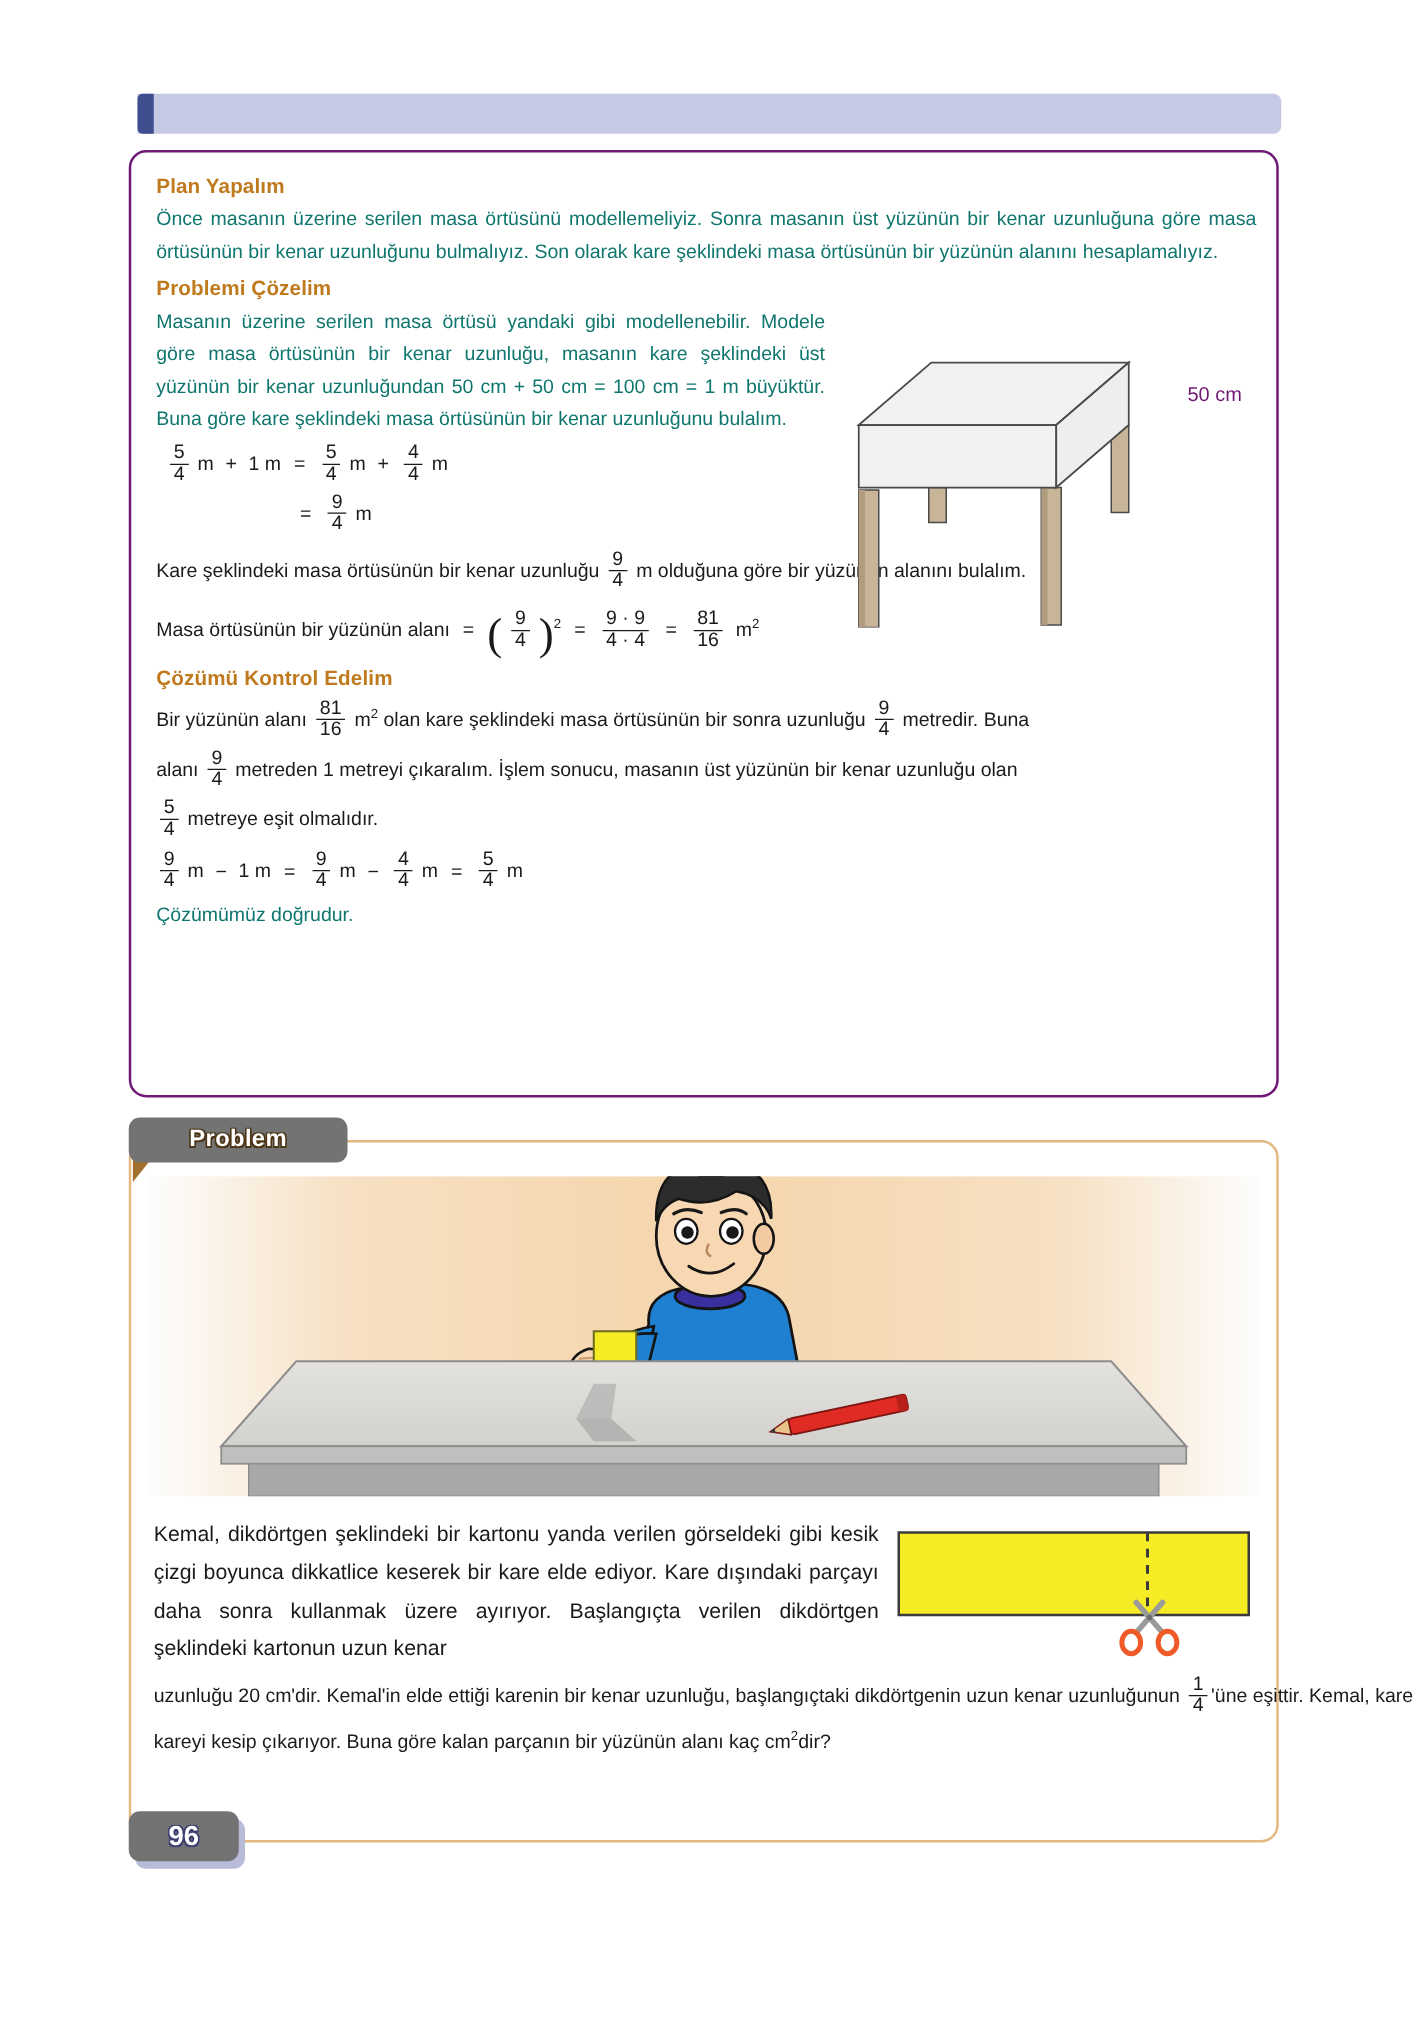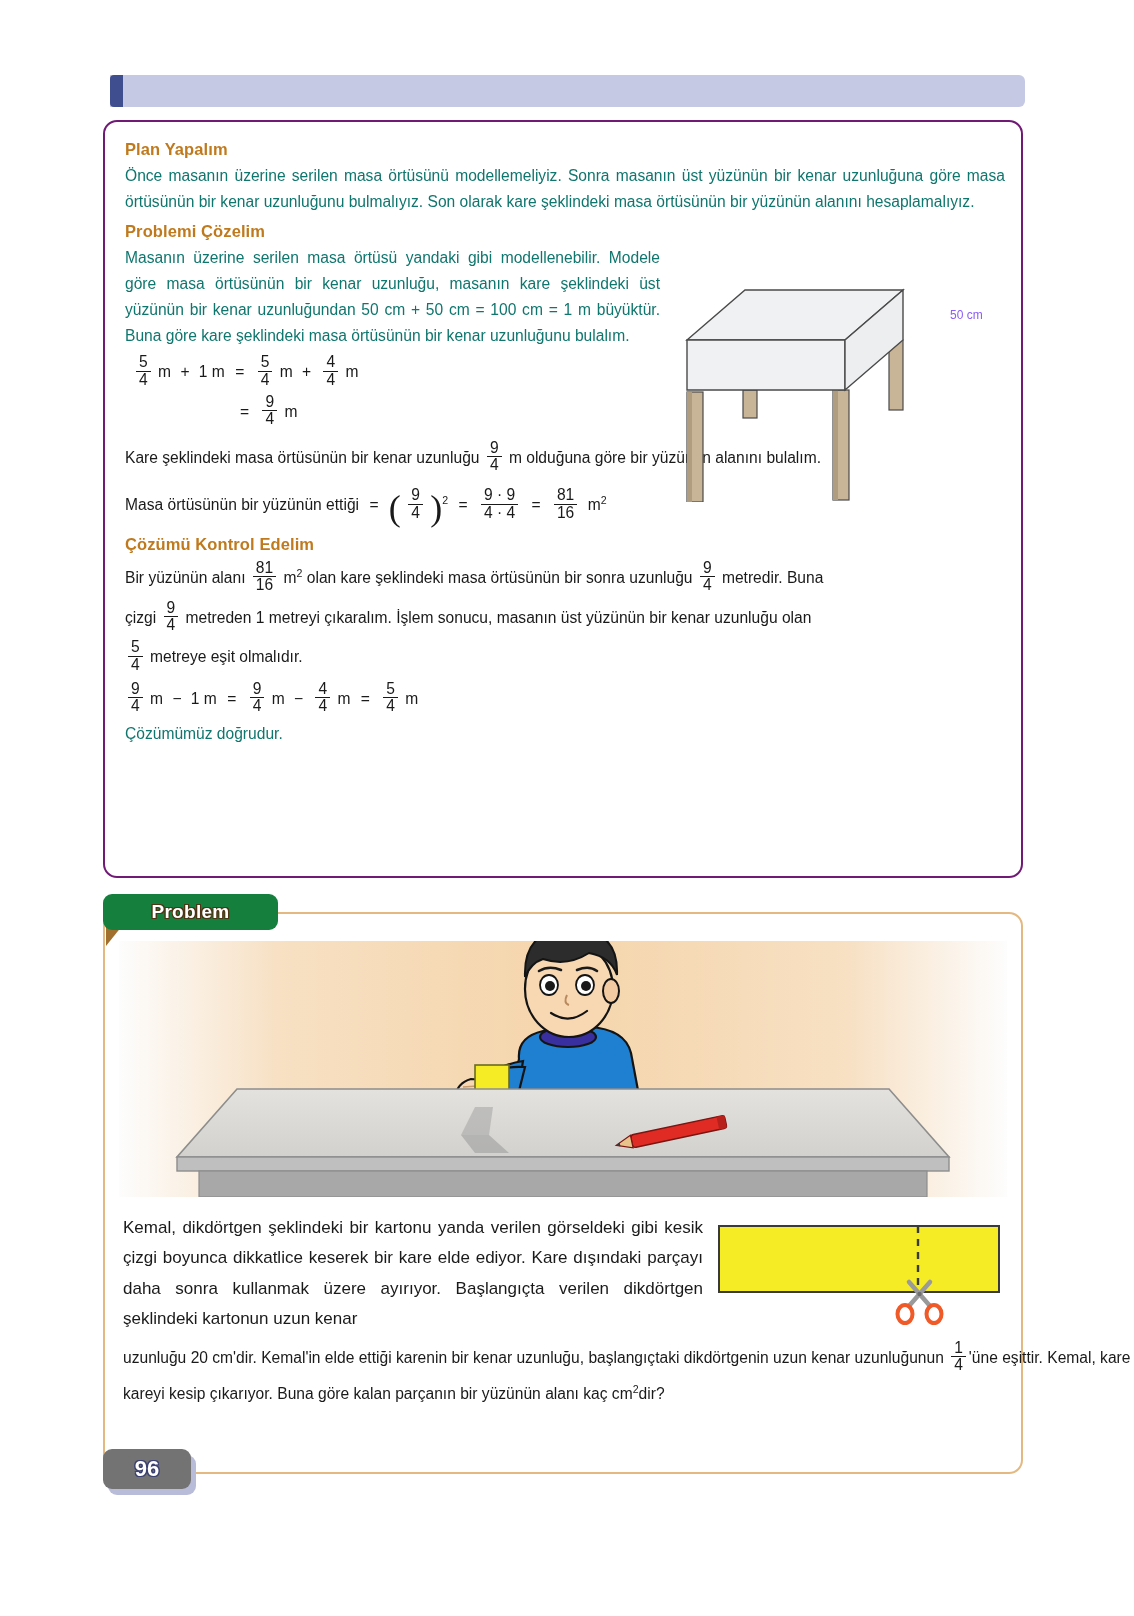--- a/index.html
+++ b/index.html
@@ -104,32 +104,32 @@
     position: absolute;
     left: 655px;
     top: 272px;
     width: 290px;
     height: 230px;
   }
   #cm-label {
     position: absolute;
     left: 950px;
     top: 308px;
-    font-size: 12px;
-    color: #8b5cf6;
+    font-size: 16px;
+    color: #701a75;
   }
 
   
   #problem-tab {
     position: absolute;
     left: 103px;
     top: 894px;
     width: 175px;
     height: 36px;
-    background: #15803d;
+    background: #737373;
     border-radius: 9px;
     z-index: 4;
   }
   #problem-tab-label {
     position: absolute;
     left: 0; top: 0;
     width: 175px; height: 36px;
     display: flex;
     align-items: center;
     justify-content: center;
@@ -288,21 +288,21 @@
     <div class="mathline" style="margin-top:12px;">
       <span>Kare şeklindeki masa örtüsünün bir kenar uzunluğu</span>
       <span class="frac">
         <span class="num">9</span>
         <span class="den">4</span>
       </span>
       <span>m olduğuna göre bir yüzünün alanını bulalım.</span>
     </div>
 
     <div class="mathline" style="margin-top:14px;">
-      <span>Masa örtüsünün bir yüzünün ettiği</span>
+      <span>Masa örtüsünün bir yüzünün alanı</span>
       <span style="margin:0 6px;">=</span>
       <span class="big-paren">(</span>
       <span class="frac">
         <span class="num">9</span>
         <span class="den">4</span>
       </span>
       <span class="big-paren">)</span><sup class="sup">2</sup>
       <span style="margin:0 6px;">=</span>
       <span class="frac">
         <span class="num">9 · 9</span>
@@ -327,21 +327,21 @@
       <span>m</span><sup class="sup">2</sup>
       <span>olan kare şeklindeki masa örtüsünün bir sonra uzunluğu</span>
       <span class="frac">
         <span class="num">9</span>
         <span class="den">4</span>
       </span>
       <span>metredir. Buna</span>
     </div>
 
     <div class="mathline">
-      <span>çizgi</span>
+      <span>alanı</span>
       <span class="frac">
         <span class="num">9</span>
         <span class="den">4</span>
       </span>
       <span>metreden 1 metreyi çıkaralım. İşlem sonucu, masanın üst yüzünün bir kenar uzunluğu olan</span>
     </div>
 
     <div class="mathline">
       <span class="frac">
         <span class="num">5</span>

